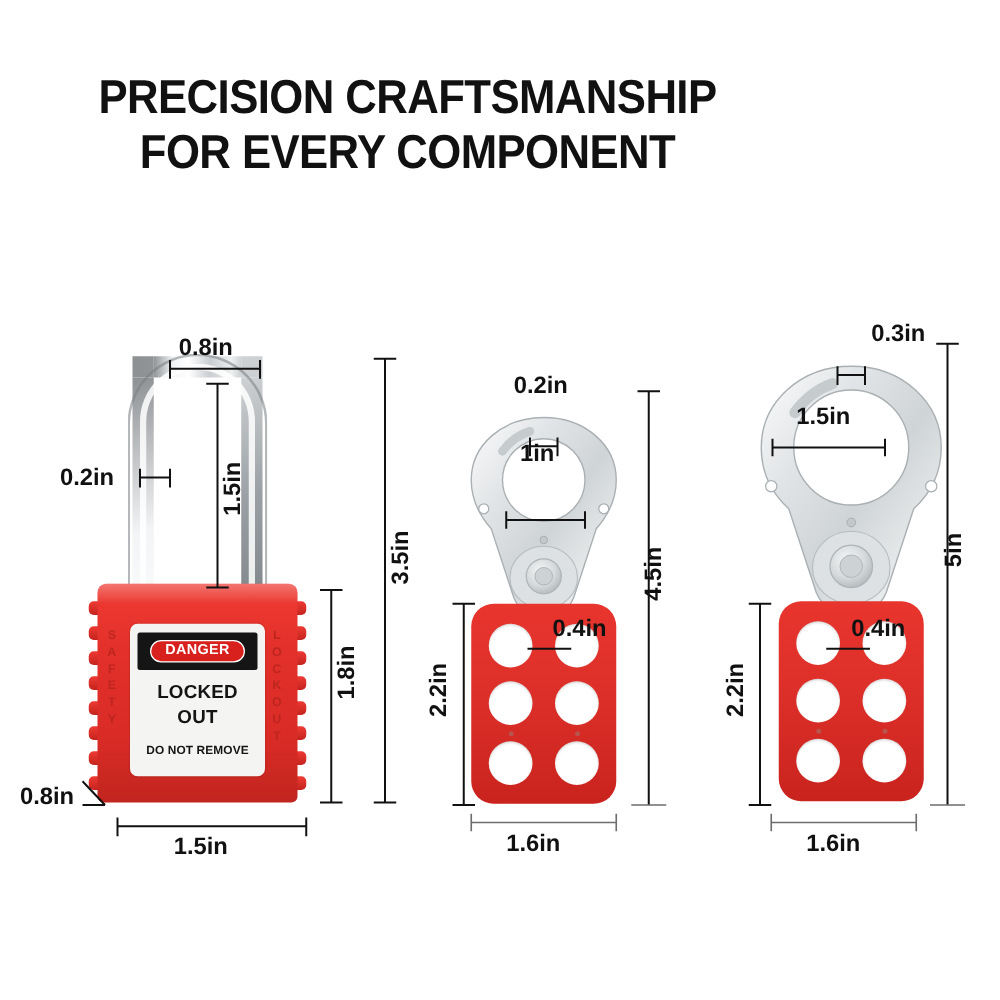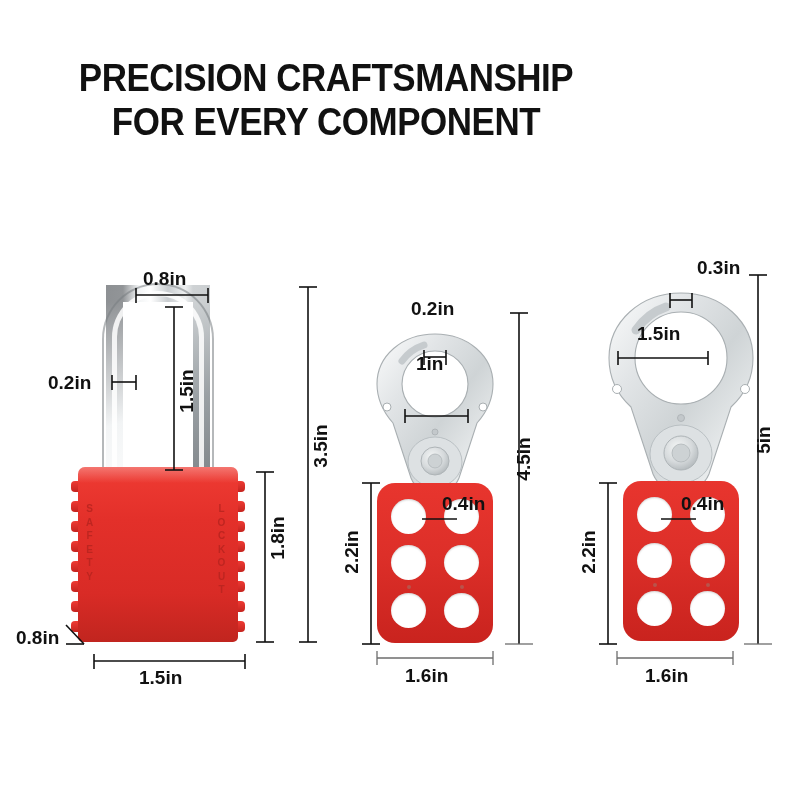--- a/index.html
+++ b/index.html
@@ -234,20 +234,28 @@
         <div class="bump"></div>
       <div class="bump"></div>
         <div class="bump"></div>
     </div>
 
     <div class="lock-body"></div>
 
     <div class="side-emboss l">SAFETY</div>
     <div class="side-emboss r">LOCKOUT</div>
 
+    <div class="lock-label">
+      <div class="danger-banner">
+        <span class="danger-pill">DANGER</span>
+      </div>
+      <div class="lbl-line lbl-locked">LOCKED</div>
+      <div class="lbl-line lbl-out">OUT</div>
+      <div class="lbl-line lbl-dnr">DO NOT REMOVE</div>
+    </div>
   </div>
 
   <div class="hasp" id="hasp1" style="left:355px; top:318px; width:160px; height:330px;">
     <svg width="160" height="180" style="position:absolute;left:0;top:0;">
       <defs>
         <linearGradient id="mg1" x1="0" y1="0" x2="1" y2="1">
           <stop offset="0%" stop-color="#fbfcfc"></stop>
           <stop offset="28%" stop-color="#e2e5e7"></stop>
           <stop offset="55%" stop-color="#cfd4d6"></stop>
           <stop offset="80%" stop-color="#e8ebec"></stop>

